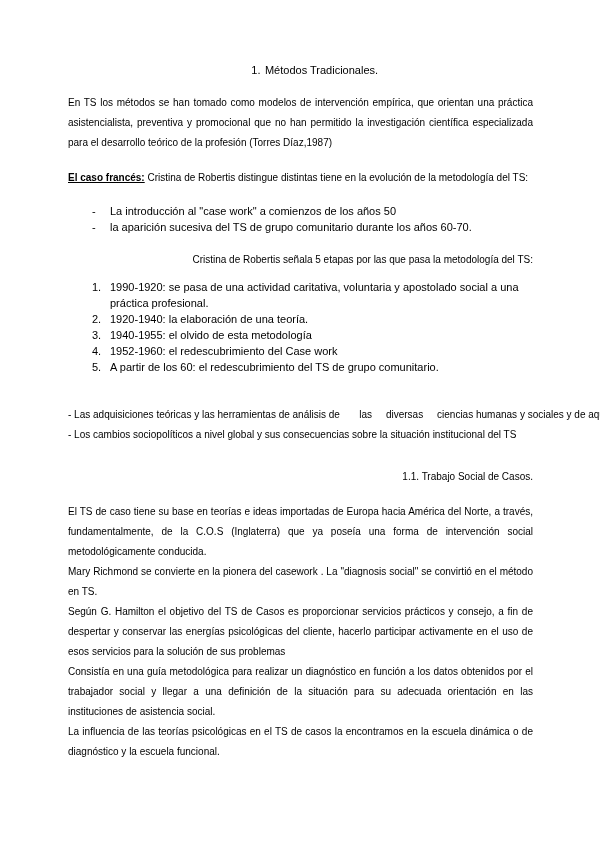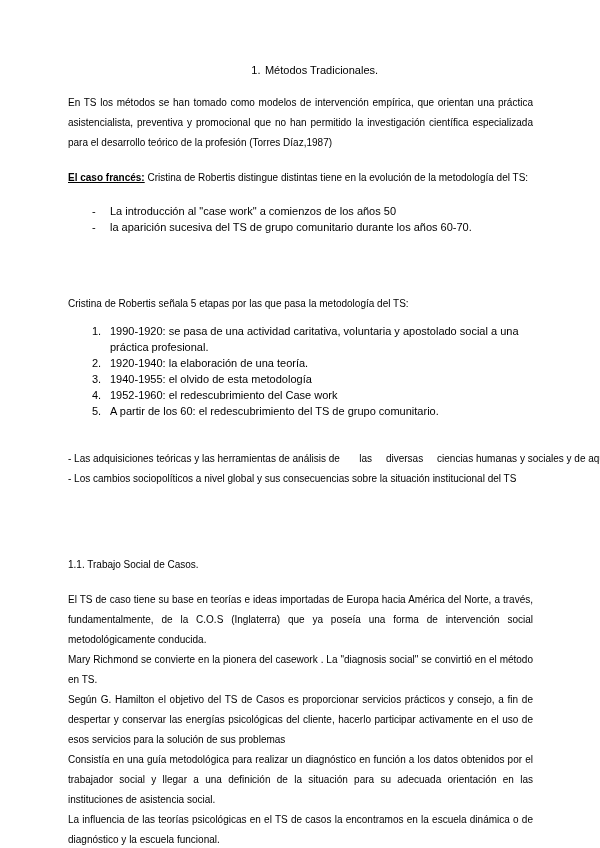--- a/index.html
+++ b/index.html
@@ -31,22 +31,21 @@
     margin: 0 0 14px 0;
     letter-spacing: 0.1px;
   }
   .para {
     font-size: 10px;
     line-height: 20px;
     text-align: justify;
     margin: 0;
   }
   .para.nojust {
-    text-align: left;
-    margin-top: 44px;
+    text-align: right;
   }
   .gap-sm { height: 9px; }
   .gap-md { height: 15px; }
   .gap-xl { height: 22px; }
 
   .list {
     margin: 0;
     padding: 0;
     list-style: none;
     font-size: 11px;

